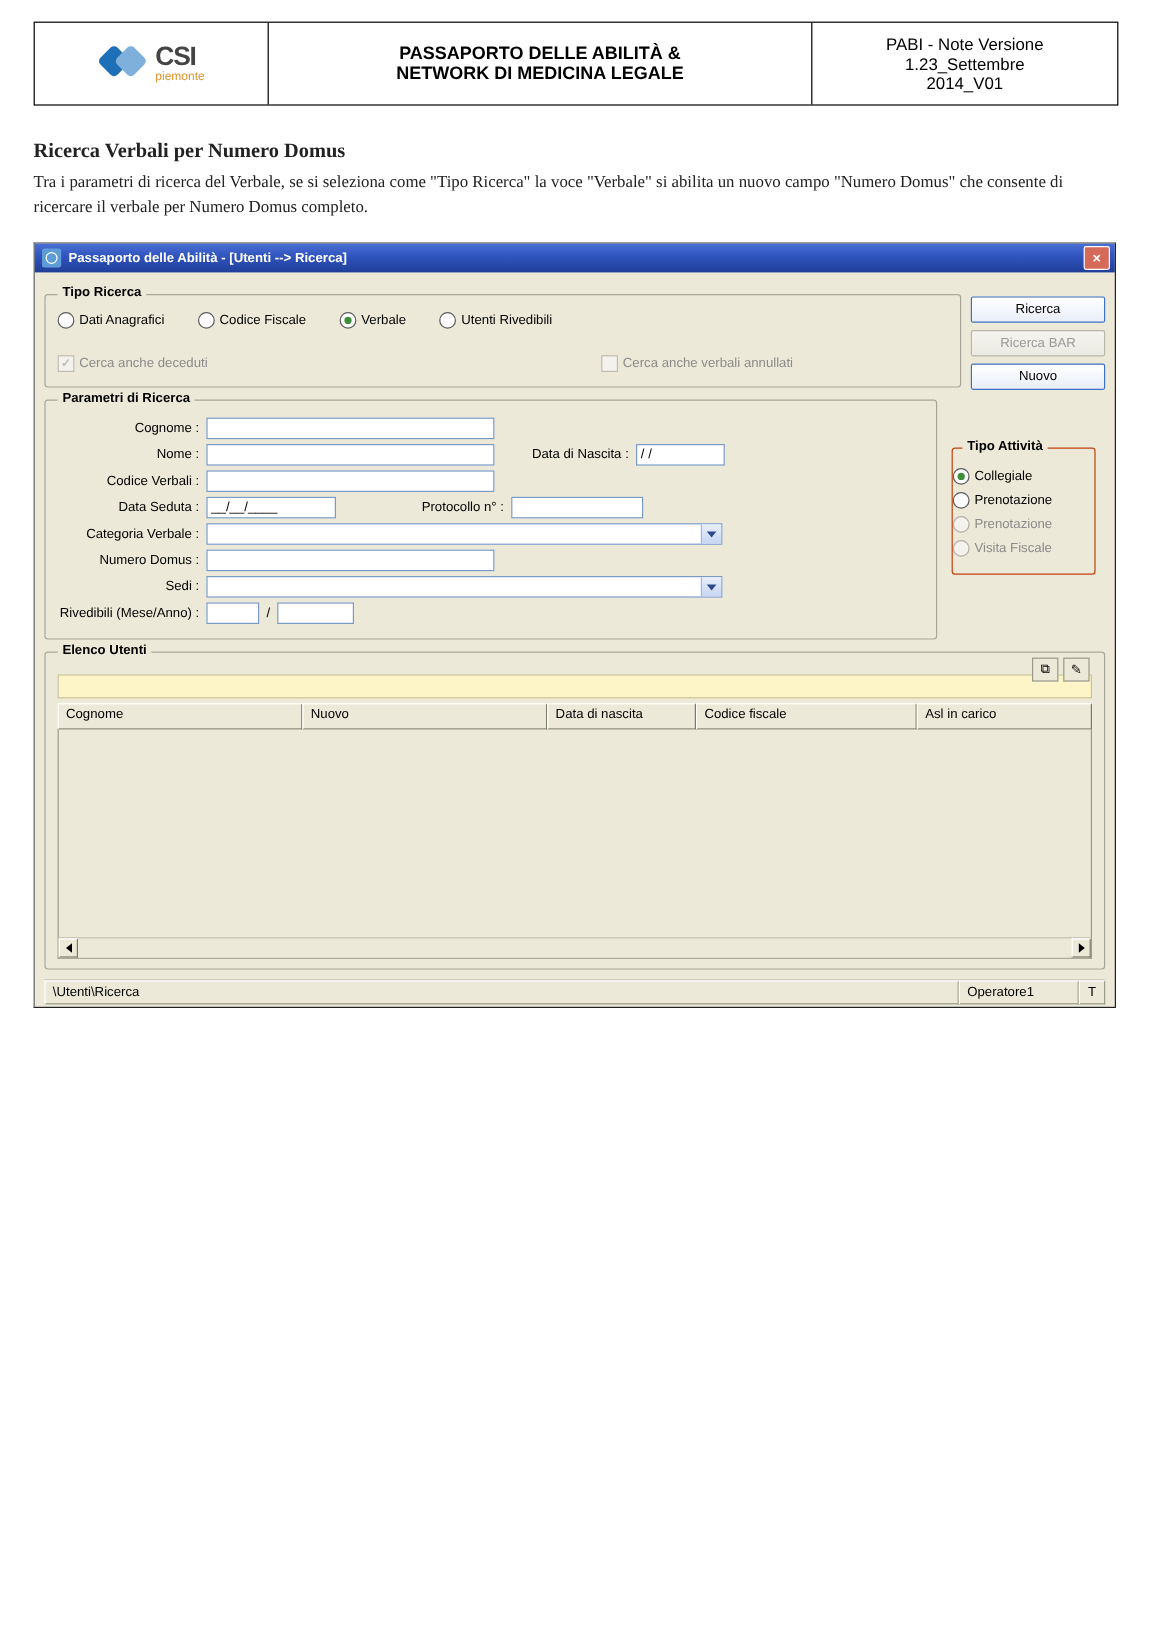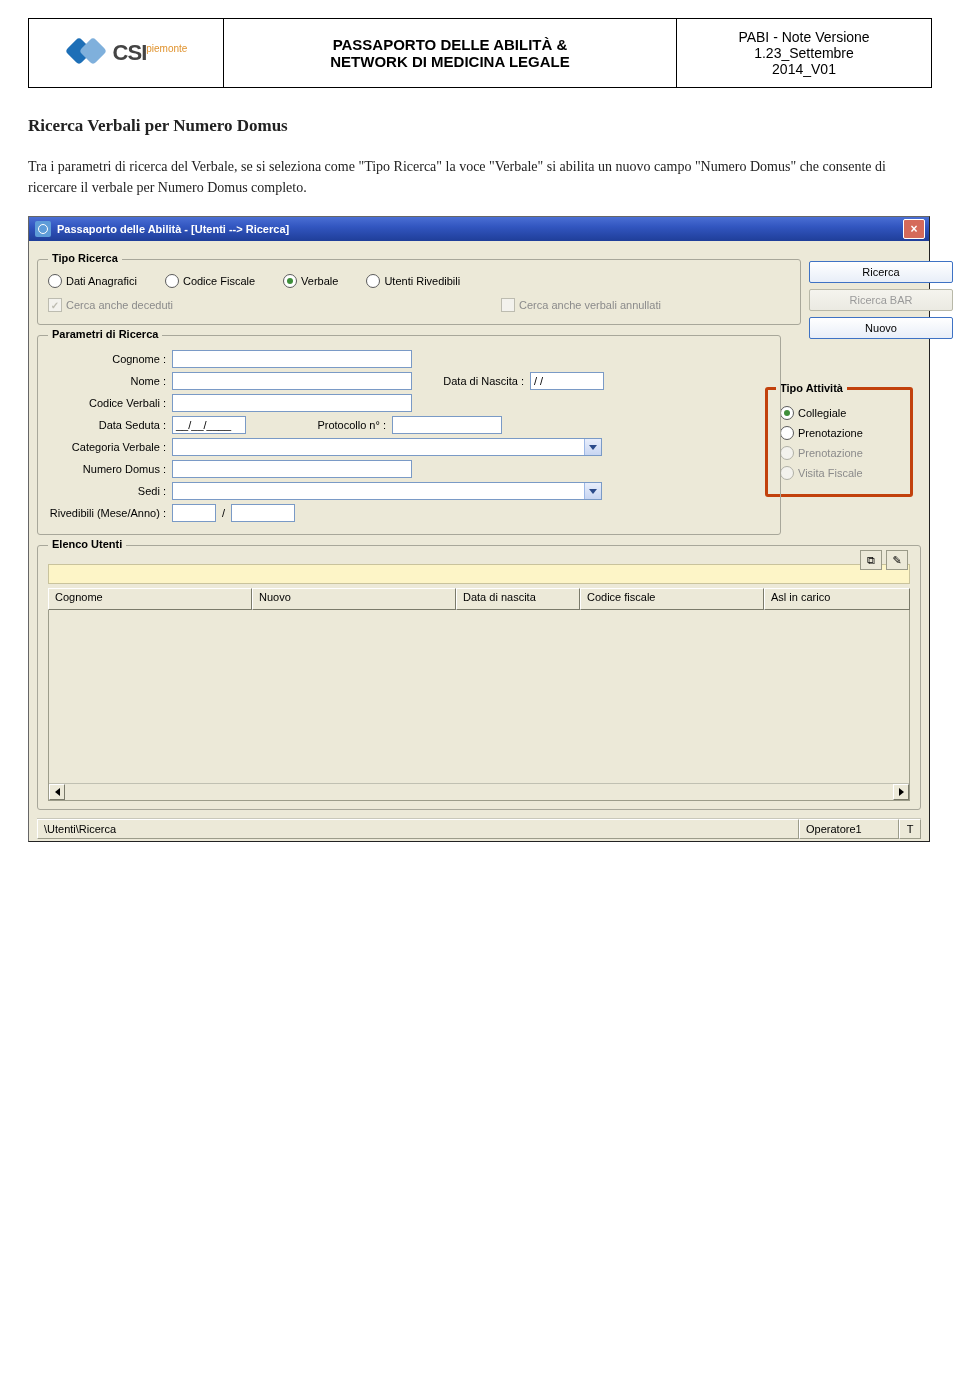--- a/index.html
+++ b/index.html
@@ -7,24 +7,24 @@
 .hdr{display:flex;border:1px solid #000}
 .hdr-cell{border-right:1px solid #000;padding:10px 12px;display:flex;flex-direction:column;justify-content:center}
 .hdr-cell:last-child{border-right:none}
 .hdr-logo{width:170px;align-items:center;flex-direction:row}
 .hdr-title{flex:1;align-items:center;text-align:left;font-weight:700;font-size:15px}
 .hdr-meta{width:230px;align-items:center;text-align:center;font-size:14px}
 .logo{display:flex;align-items:center;gap:6px}
 .logo-mark{width:42px;height:36px;position:relative}
 .logo-mark::before{content:"";position:absolute;left:4px;top:6px;width:20px;height:20px;border-radius:4px;background:#1d6fb7;transform:rotate(45deg)}
 .logo-mark::after{content:"";position:absolute;left:18px;top:6px;width:20px;height:20px;border-radius:4px;background:#7fb0dc;transform:rotate(45deg)}
-.logo-txt{display:flex;flex-direction:row;line-height:1}
+.logo-txt{display:flex;flex-direction:column;line-height:1}
 .logo-txt .csi{font-weight:900;font-size:22px;color:#444;letter-spacing:-1px}
 .logo-txt .pie{font-size:10px;color:#e0932f;margin-top:2px}
-.sect-title{font-family:Georgia,'Times New Roman',serif;font-weight:700;font-size:17px;color:#222;margin:28px 0 20px}
+.sect-title{font-family:Georgia,'Times New Roman',serif;font-weight:700;font-size:17px;color:#222;margin:28px 0 6px}
 .sect-body{font-family:Georgia,'Times New Roman',serif;font-size:14px;color:#222;line-height:1.5;margin-bottom:18px}
 
 .app{border:1px solid #666;border-right-color:#222;border-bottom-color:#222;background:#ece9d8;width:900px;font-family:Tahoma,Arial,sans-serif;font-size:11px;color:#000}
 .titlebar{background:linear-gradient(#4a6fd4,#3256c0 40%,#1f3e99);color:#fff;display:flex;align-items:center;height:24px;padding:0 4px 0 6px}
 .tb-icon{width:16px;height:16px;background:#5e9cd8;border-radius:2px;margin-right:6px;position:relative}
 .tb-icon::after{content:"";position:absolute;inset:3px;border:1.5px solid #fff;border-radius:50%}
 .tb-title{font-weight:700;font-size:11px;flex:1}
 .tb-close{width:20px;height:18px;background:#d56a5a;border:1px solid #fff;border-radius:2px;display:flex;align-items:center;justify-content:center;color:#fff;font-weight:700;font-size:12px;line-height:1}
 .app-body{padding:8px 8px 2px;position:relative}
 .fs{border:1px solid #a8a79a;border-radius:3px;padding:10px 10px 8px 10px;margin:10px 0 8px;position:relative}
@@ -36,24 +36,24 @@
 .radio-dot.sel::after{content:"";width:6px;height:6px;background:#3f8e3a;border-radius:50%}
 .radio.dim,.check.dim{color:#8b8b8b}
 .radio.dim .radio-dot{border-color:#b0b0a6;background:#f3f2ed}
 .chk-box{width:12px;height:12px;border:1px solid #6f6f6f;background:#fff;display:inline-flex;align-items:center;justify-content:center;font-size:10px;color:#3f8e3a}
 .chk-box.dim{border-color:#bdbcb0;color:#bdbcb0;background:#f3f2ed}
 .chk-box.ck::after{content:"✓";font-weight:700}
 .txt{height:18px;border:1px solid #7a9ac6;background:#fff;box-sizing:border-box;padding:0 3px;font-size:11px;display:flex;align-items:center}
 .combo{height:18px;border:1px solid #7a9ac6;background:#fff;display:flex;align-items:center;position:relative;box-sizing:border-box}
 .combo::after{content:"";position:absolute;right:0;top:0;width:16px;height:100%;background:linear-gradient(#e8eefb,#c8d6f2);border-left:1px solid #9db8e6}
 .combo::before{content:"";position:absolute;right:4px;top:6px;width:0;height:0;border-left:4px solid transparent;border-right:4px solid transparent;border-top:5px solid #2a4a8a;z-index:1}
-.btn{height:20px;min-width:94px;border:1px solid #3e72c4;border-radius:2px;background:linear-gradient(#fff,#e8eef8);display:flex;align-items:center;justify-content:center;padding:0 24px}
+.btn{height:20px;min-width:94px;border:1px solid #3e72c4;border-radius:2px;background:linear-gradient(#fff,#e8eef8);display:flex;align-items:center;justify-content:center;padding:0 8px}
 .btn.dim{border-color:#b8b8a8;color:#9a9a9a;background:linear-gradient(#f5f4ee,#ebeae2)}
 .side-btns{position:absolute;top:20px;right:16px;width:104px;display:flex;flex-direction:column;gap:6px}
-.tipo-att{position:absolute;top:146px;right:16px;width:118px;border:3px solid #c2410c;border-radius:3px;padding:10px 12px 8px}
+.tipo-att{position:absolute;top:146px;right:16px;width:118px;border:1px solid #c2410c;border-radius:3px;padding:10px 0 8px}
 .tipo-att .fs-lg{left:8px}
 .tipo-att .row{margin:6px 0}
 .elenco-head{display:flex;margin-top:4px}
 .eh-cell{border:1px solid #fff;border-right-color:#7a7a6a;border-bottom-color:#7a7a6a;background:#ece9d8;padding:2px 6px;height:16px;box-sizing:content-box}
 .yellow-bar{height:18px;background:#fdf5c7;border:1px solid #c9c39c;margin:4px 0}
 .grid-area{height:190px;background:#ece9d8;border:1px solid #9c9c8a;border-top:none;position:relative}
 .scroll-h{position:absolute;left:0;right:0;bottom:0;height:16px;background:#ece9d8;border-top:1px solid #c0c0b2;display:flex;justify-content:space-between}
 .sc-btn{width:16px;height:16px;border:1px solid #fff;border-right-color:#7a7a6a;border-bottom-color:#7a7a6a;background:#ece9d8;display:flex;align-items:center;justify-content:center;box-sizing:border-box}
 .arrow-l::after{content:"";border-top:4px solid transparent;border-bottom:4px solid transparent;border-right:5px solid #000}
 .arrow-r::after{content:"";border-top:4px solid transparent;border-bottom:4px solid transparent;border-left:5px solid #000}
@@ -119,21 +119,21 @@
             </span>
           <span class="radio">
               <span class="radio-dot sel"></span>
               <span>Verbale</span>
             </span>
           <span class="radio">
               <span class="radio-dot"></span>
               <span>Utenti Rivedibili</span>
             </span>
         </div>
-        <div class="row" style="gap:44px;margin-top:10px">
+        <div class="row" style="gap:44px;margin-top:22px">
           <span class="check dim">
               <span class="chk-box dim ck"></span>
               <span>Cerca anche deceduti</span>
             </span>
           <span style="width:240px"></span>
           <span class="check dim">
               <span class="chk-box dim"></span>
               <span>Cerca anche verbali annullati</span>
             </span>
         </div>
@@ -170,21 +170,21 @@
             <span class="txt" style="width:240px"></span>
           <span class="lbl" style="width:100px;margin-left:12px">Data di Nascita :</span>
             <span class="txt" style="width:74px">  /  /</span>
           </div>
         <div class="row">
             <span class="lbl" style="width:118px">Codice Verbali :</span>
             <span class="txt" style="width:240px"></span>
           </div>
         <div class="row">
             <span class="lbl" style="width:118px">Data Seduta :</span>
-            <span class="txt" style="width:74px">__/__/____</span>
+            <span class="txt" style="width:108px">__/__/____</span>
           <span class="lbl" style="width:100px;margin-left:40px">Protocollo n° :</span>
             <span class="txt" style="width:110px"></span>
           </div>
         <div class="row">
             <span class="lbl" style="width:118px">Categoria Verbale :</span>
             <span class="combo" style="width:430px"></span>
           </div>
         <div class="row">
             <span class="lbl" style="width:118px">Numero Domus :</span>
             <span class="txt" style="width:240px"></span>

